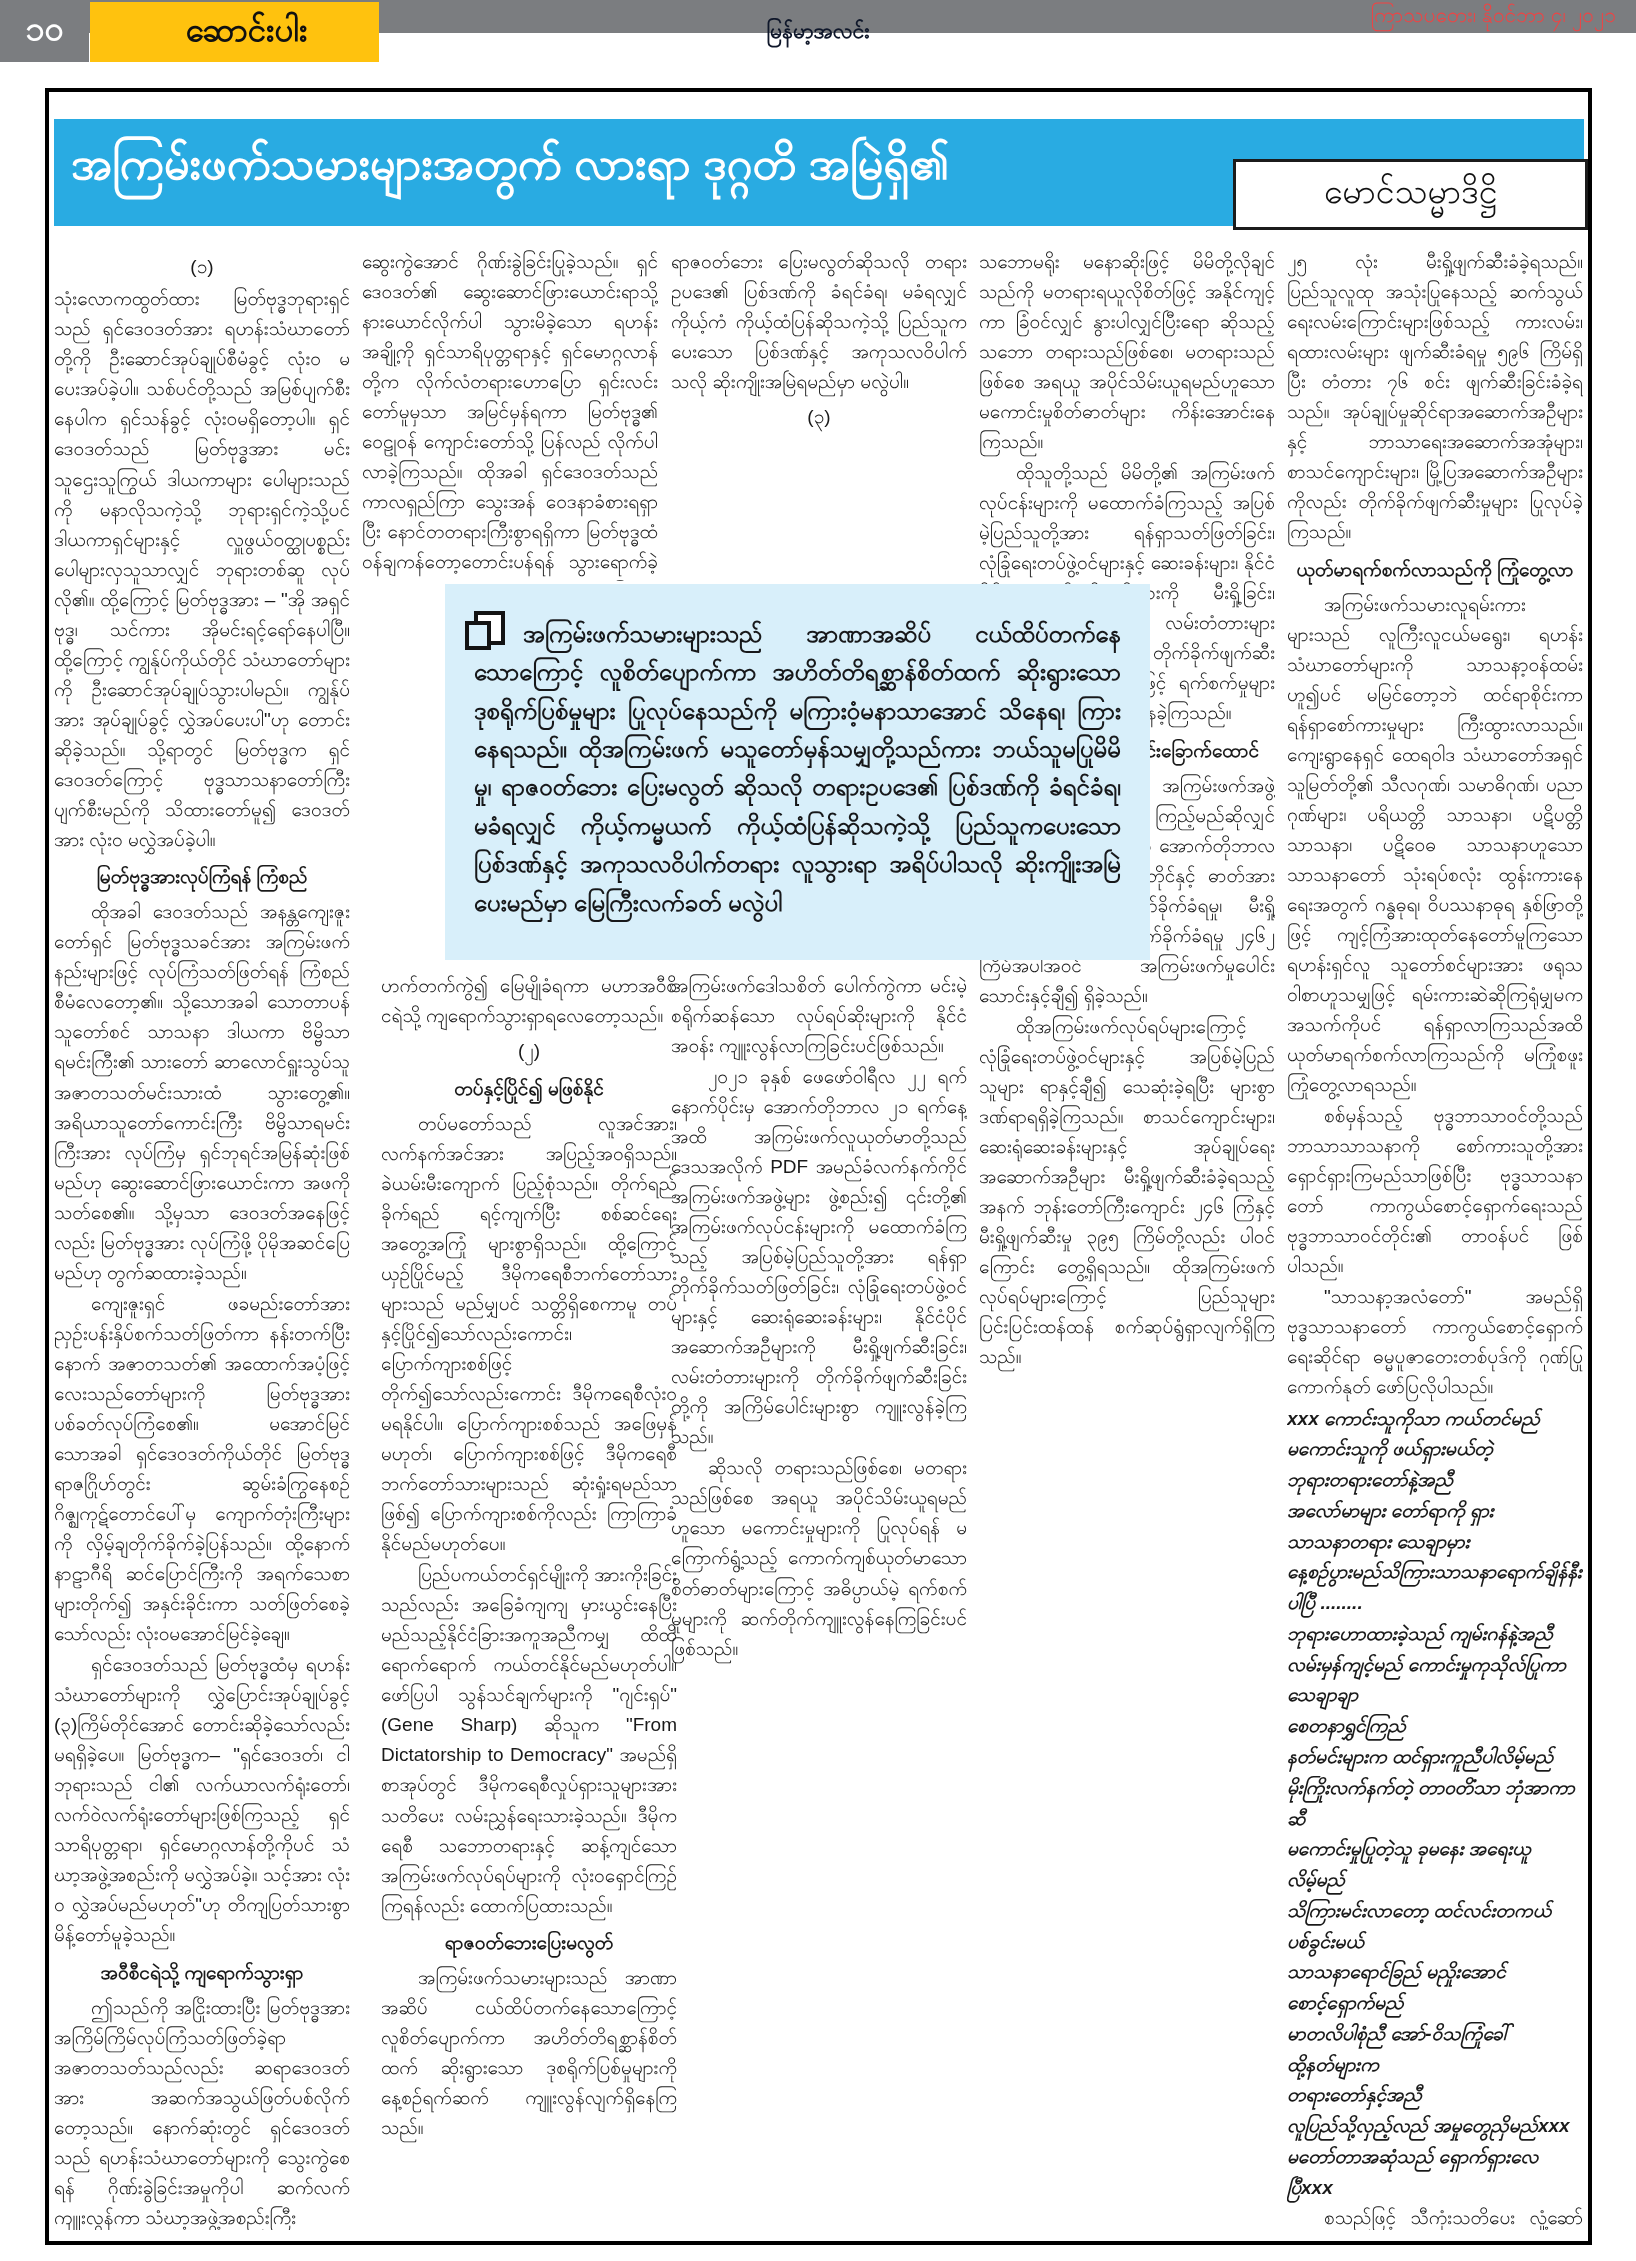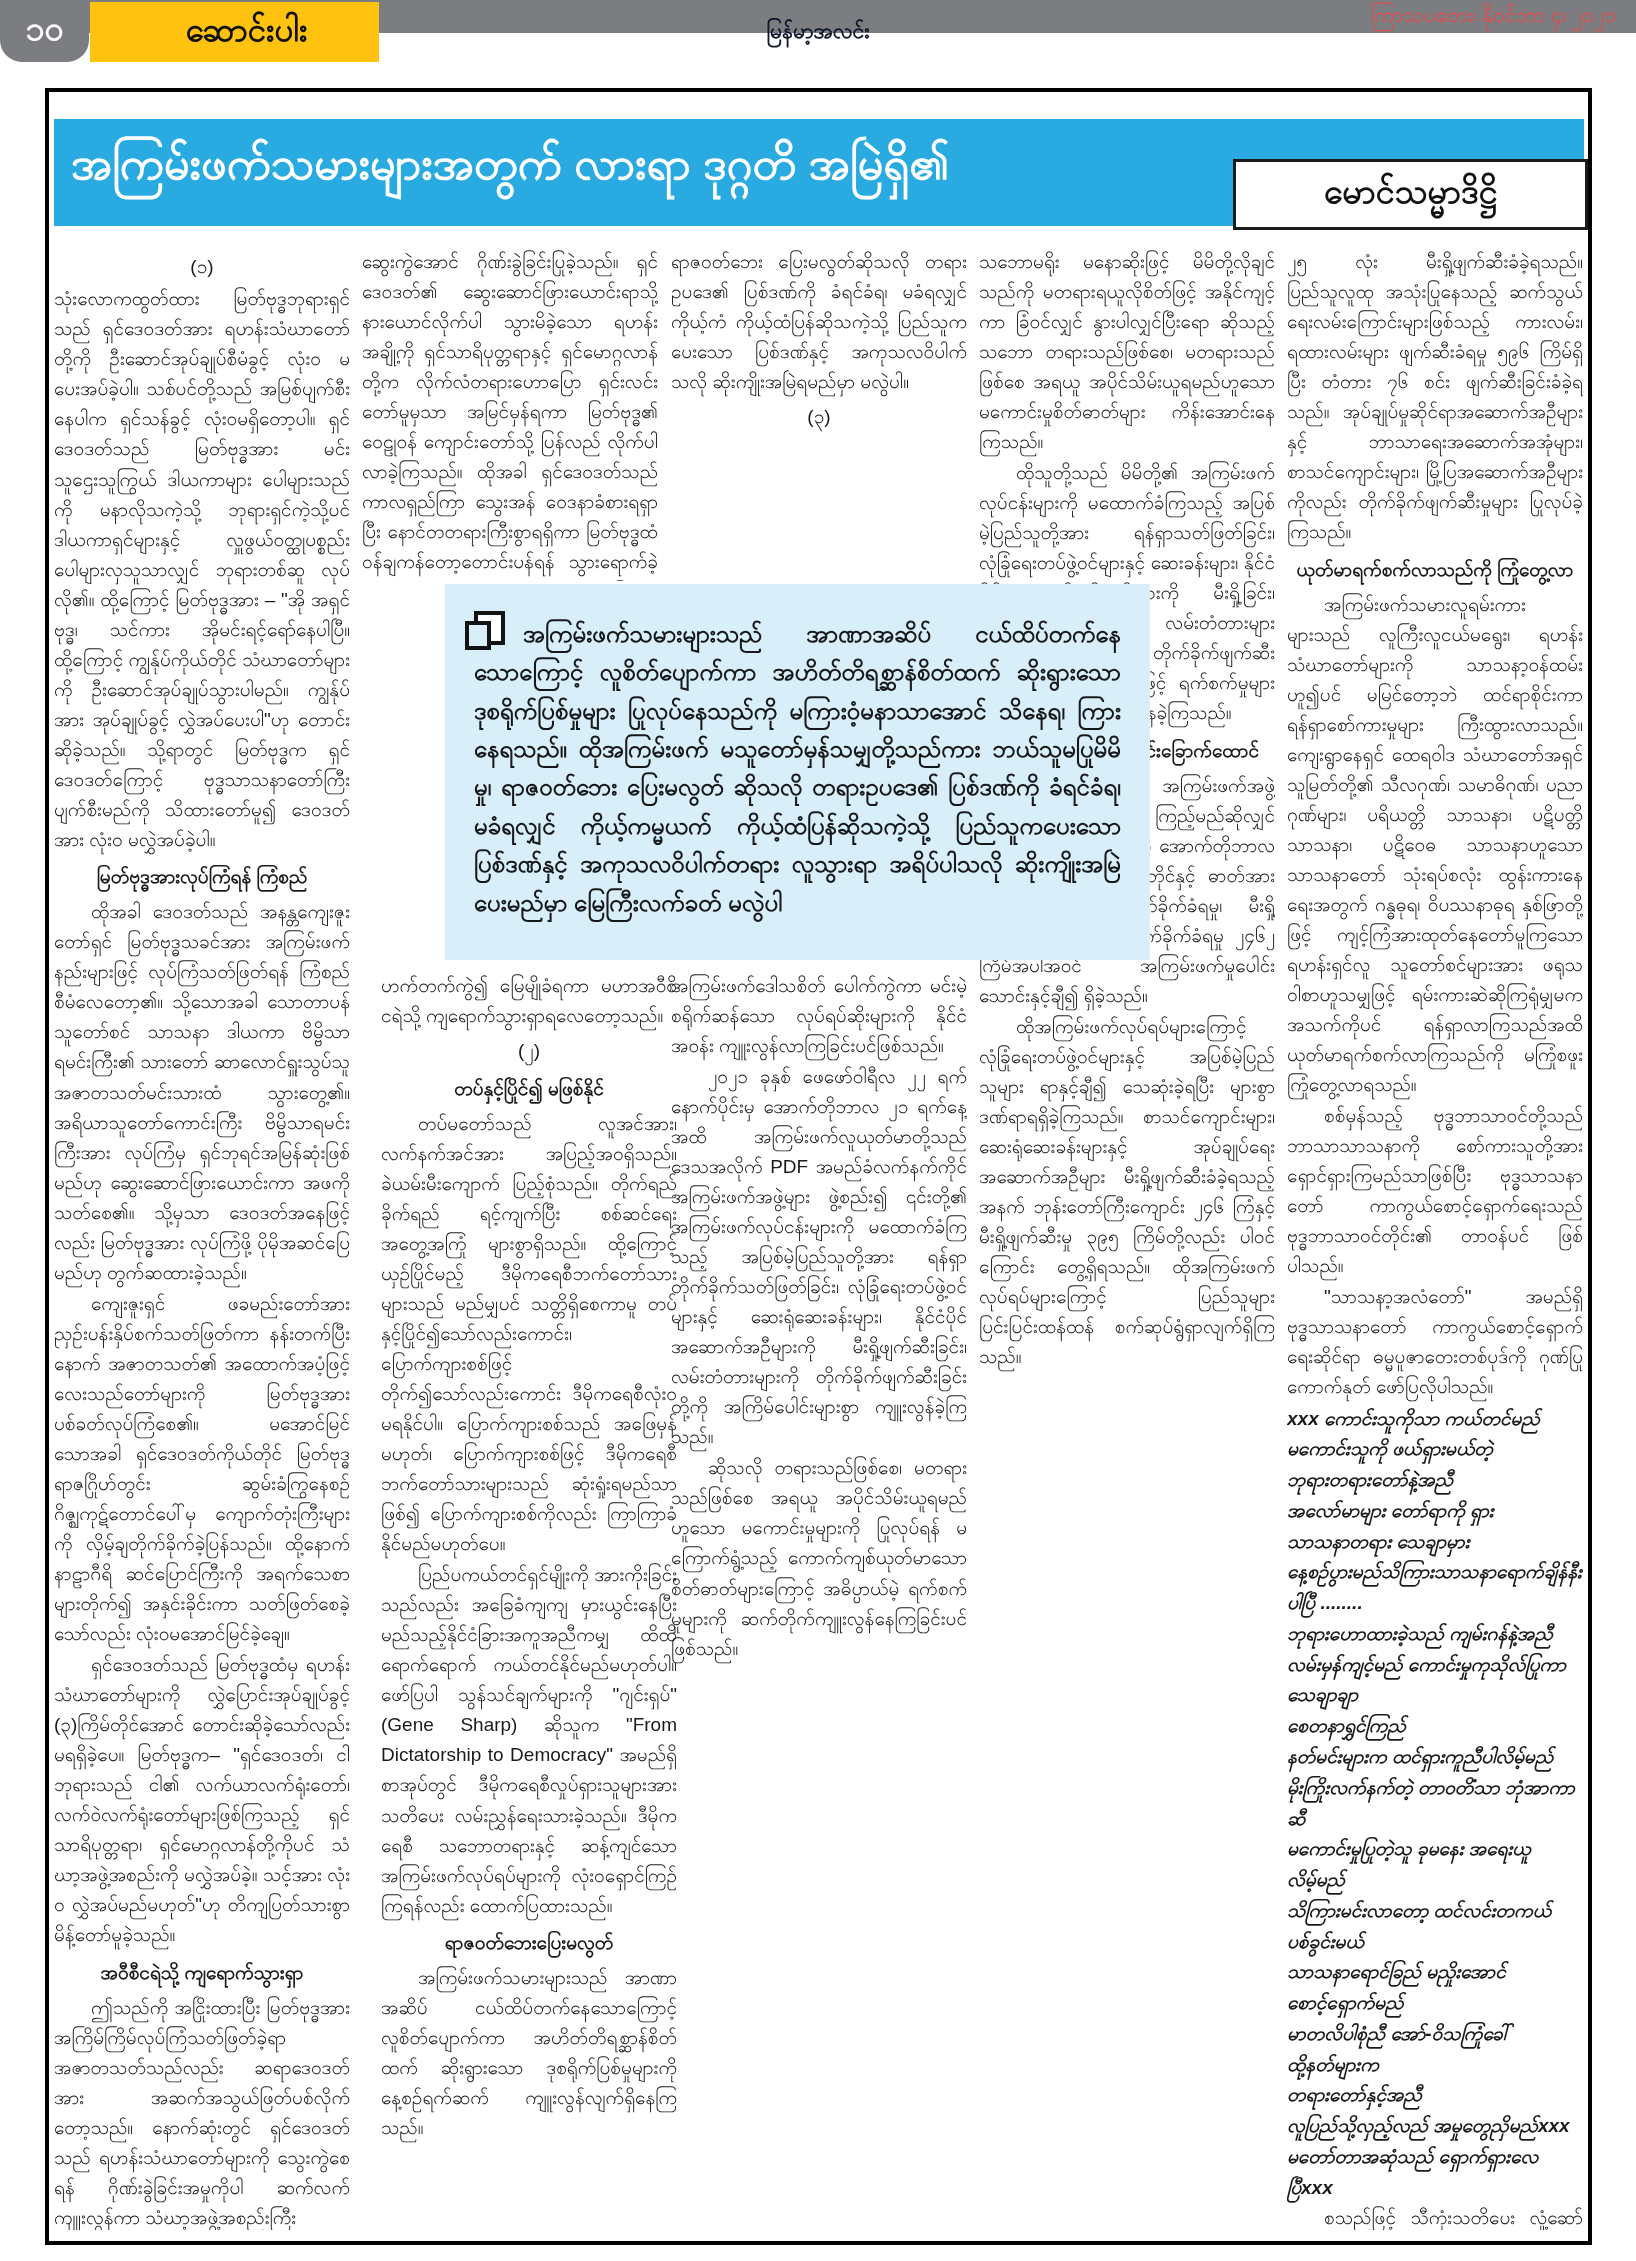--- a/index.html
+++ b/index.html
@@ -1,38 +1,38 @@
 <!DOCTYPE html>
 <html style="font-size:8.4px"><head>
 <meta charset="utf-8">
 <style>
   html,body{margin:0;padding:0;background:#e8e8e8;}
   #page{position:relative;width:1636px;height:2261px;background:#ffffff;overflow:hidden;
         font-family:"Liberation Sans","DejaVu Sans",sans-serif;color:#1a1a1a;}
   
   .top-bar{position:absolute;left:0;top:0;width:1636px;height:33px;background:#7b7d80;}
   .pageno-block{position:absolute;left:0;top:0;width:89px;height:62px;background:#7b7d80;
-        display:flex;align-items:center;justify-content:center;border-radius:22px;}
+        display:flex;align-items:center;justify-content:center;}
   .pageno{color:#fff;font-size:34px;font-weight:bold;}
   .section-tab{position:absolute;left:90px;top:2.1px;width:289px;height:60px;background:#ffc20e;
         display:flex;align-items:center;justify-content:center;}
   .section-tab span{color:#111;font-size:33px;font-weight:bold;margin-left:24px;}
   .paper-name{position:absolute;left:0;top:16px;width:1636px;height:33px;display:flex;
         align-items:center;justify-content:center;color:#0f172a;font-size:21px;font-weight:bold;text-align:center;}
   .issue-date{position:absolute;right:20px;top:0;height:33px;display:flex;align-items:center;
         color:#ef4444;font-size:21px;}
   
   .page-frame{position:absolute;left:45px;top:88px;width:1539px;height:2149px;border:4.7px solid #000;}
   
   .headline-box{position:absolute;left:54px;top:119px;width:1530px;height:107px;background:#29abe2;}
   .headline{position:absolute;left:71px;top:132px;width:1145px;color:#fff;font-size:45px;
         font-weight:bold;line-height:1.4;white-space:nowrap;}
   .author-box{position:absolute;left:1233px;top:159px;width:349px;height:65px;background:#fff;
         border:3.7px solid #1b1b1b;display:flex;align-items:center;justify-content:center;}
-  .author-box span{font-size:34px;font-weight:bold;color:#111;}
+  .author-box span{font-size:34px;font-weight:normal;color:#111;}
   
   .col{position:absolute;width:296px;font-size:19px;line-height:1.58;text-align:justify;overflow:hidden;}
   .blk-p{text-indent:37px;margin:0 0 1.1px 0;}
   .noind{text-indent:0;}
   .blk-num{text-align:center;text-indent:0;margin:5.3px 0 2.1px 0;}
   .blk-h{font-weight:bold;text-align:center;text-indent:0;margin:7.4px 0 5.3px 0;}
   .poem-line{font-weight:bold;text-align:left;text-indent:0;line-height:1.62;font-style:italic;}
   
   .quote-box{position:absolute;left:445px;top:584px;width:705px;height:376px;background:#d8effa;}
   .quote-inner{padding:27px 29px 21px 29px;font-size:24px;font-weight:bold;line-height:1.6;

